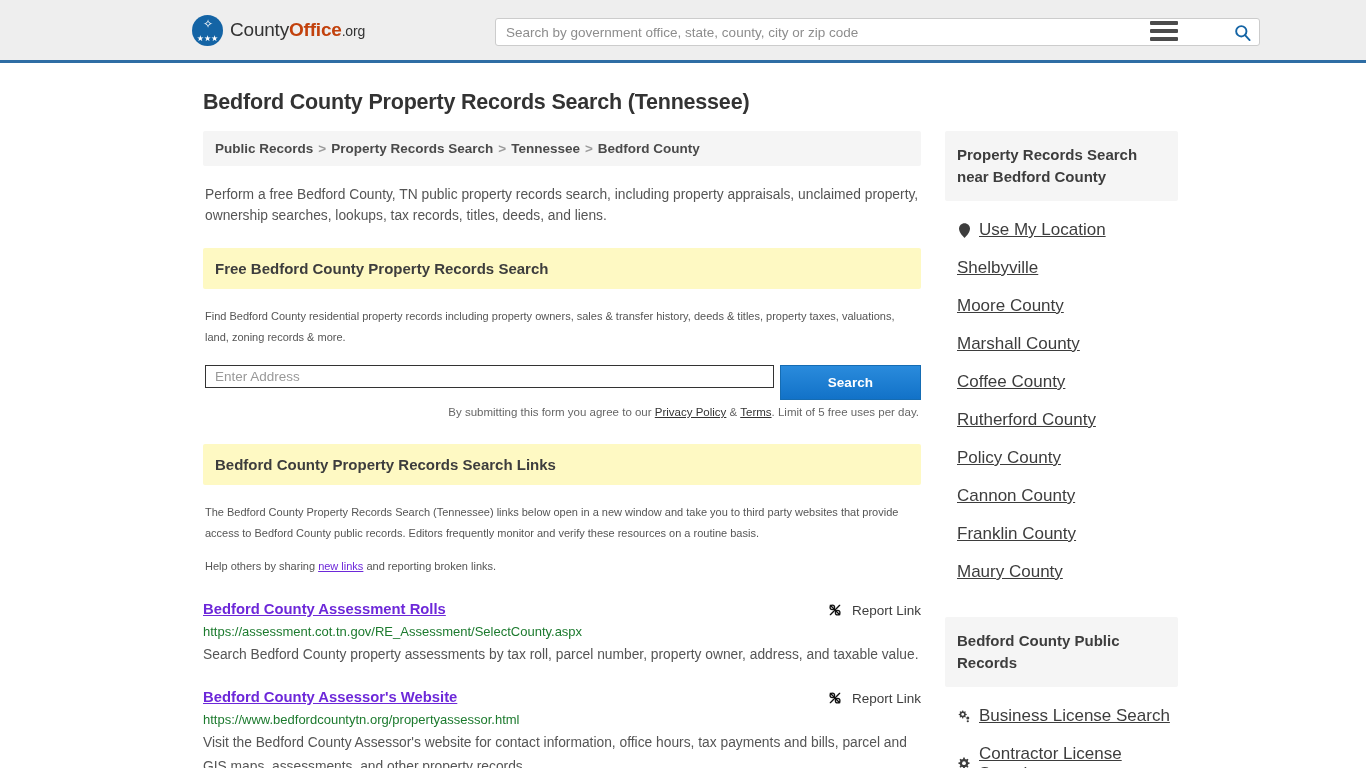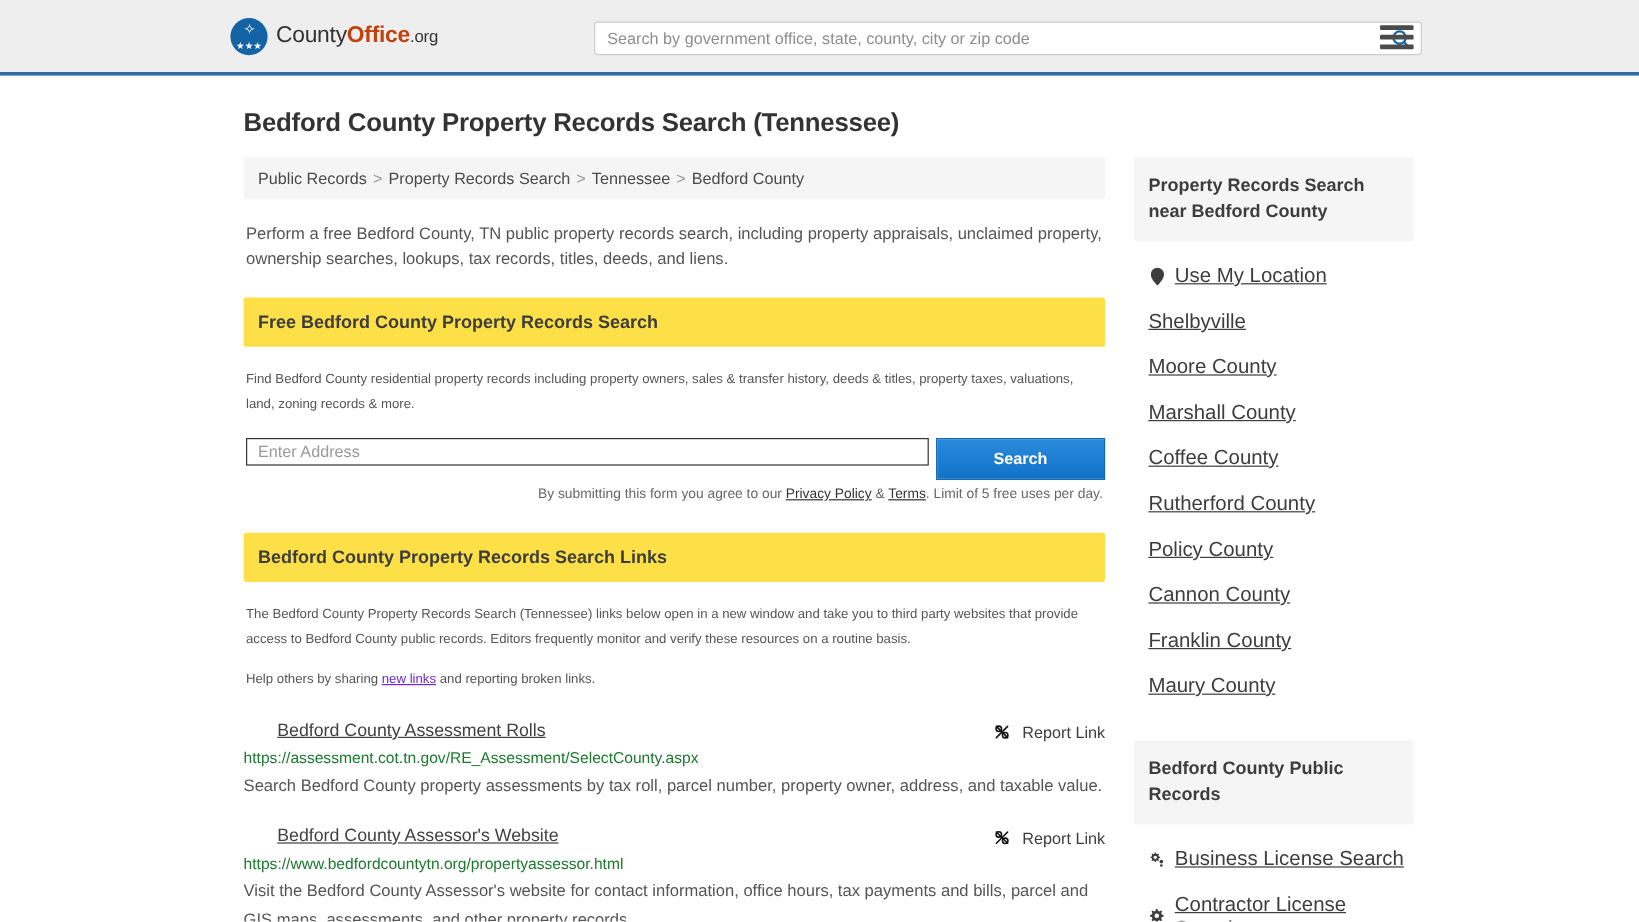--- a/index.html
+++ b/index.html
@@ -58,21 +58,21 @@
     white-space: nowrap;
   }
   .logo-text .blue { color: #c2410c; font-weight: bold; }
   .logo-text .bold1 { font-weight: normal; }
   .logo-text .tld { font-size: 14px; color: #333333; }
 
   .header-search {
     position: absolute;
     left: 495px;
     top: 18px;
-    width: 690px;
+    width: 765px;
     height: 28px;
     background: #ffffff;
     border: 1px solid #cccccc;
     border-radius: 3px;
     display: flex;
     align-items: center;
   }
   .header-search input {
     flex: 1;
     border: none;
@@ -129,33 +129,34 @@
     margin: 27px 0 16px 0;
     letter-spacing: -0.2px;
   }
 
   .breadcrumb {
     background: #f5f5f5;
     padding: 10px 12px;
     font-size: 13.5px;
     color: #4a4a4a;
     border-radius: 2px;
+    font-weight: bold;
   }
   .breadcrumb a { color: #4a4a4a; text-decoration: none; }
   .breadcrumb .sep { color: #9b9b9b; margin: 0 5px; }
 
   .lede {
     font-size: 13.8px;
     line-height: 21px;
     color: #555555;
     margin: 18px 2px 22px 2px;
   }
 
   .section-head {
-    background: #fde047;
+    background: #fef9c3;
     padding: 12px 12px;
     font-size: 15px;
     font-weight: bold;
     color: #3d3d3d;
     border-radius: 2px;
   }
 
   .section-body {
     font-size: 11px;
     line-height: 21px;
@@ -207,25 +208,24 @@
   
   .link-list { margin-top: 24px; }
   .link-item { margin-bottom: 22px; }
   .link-item-head {
     display: flex;
     align-items: flex-start;
     justify-content: space-between;
   }
   .link-title {
     font-size: 14.8px;
-    font-weight: normal;
-    color: #404040;
+    font-weight: bold;
+    color: #6d28d9;
     text-decoration: underline;
     cursor: pointer;
-    margin-left: 28px;
   }
   .report-link {
     display: flex;
     align-items: flex-end;
     gap: 9px;
     font-size: 13.5px;
     color: #3d3d3d;
     white-space: nowrap;
     cursor: pointer;
     padding-top: 1px;

